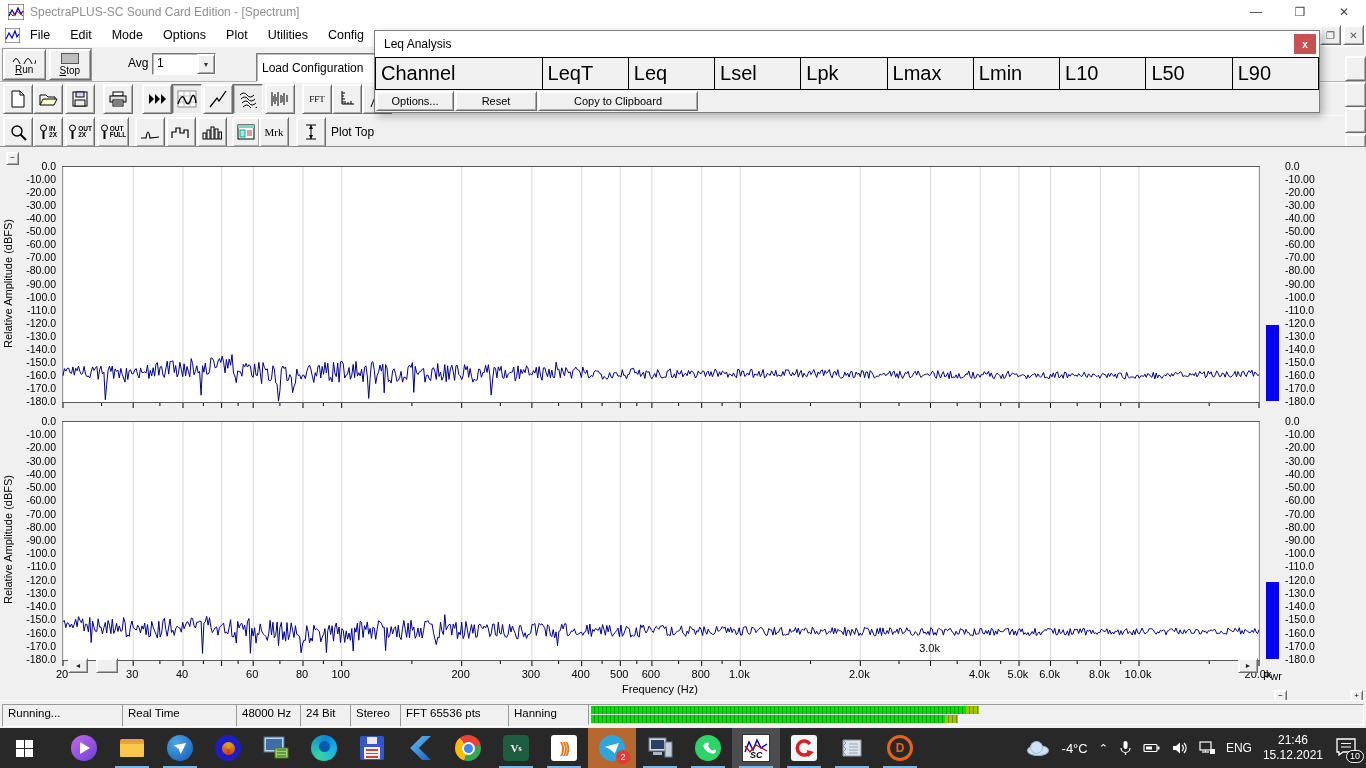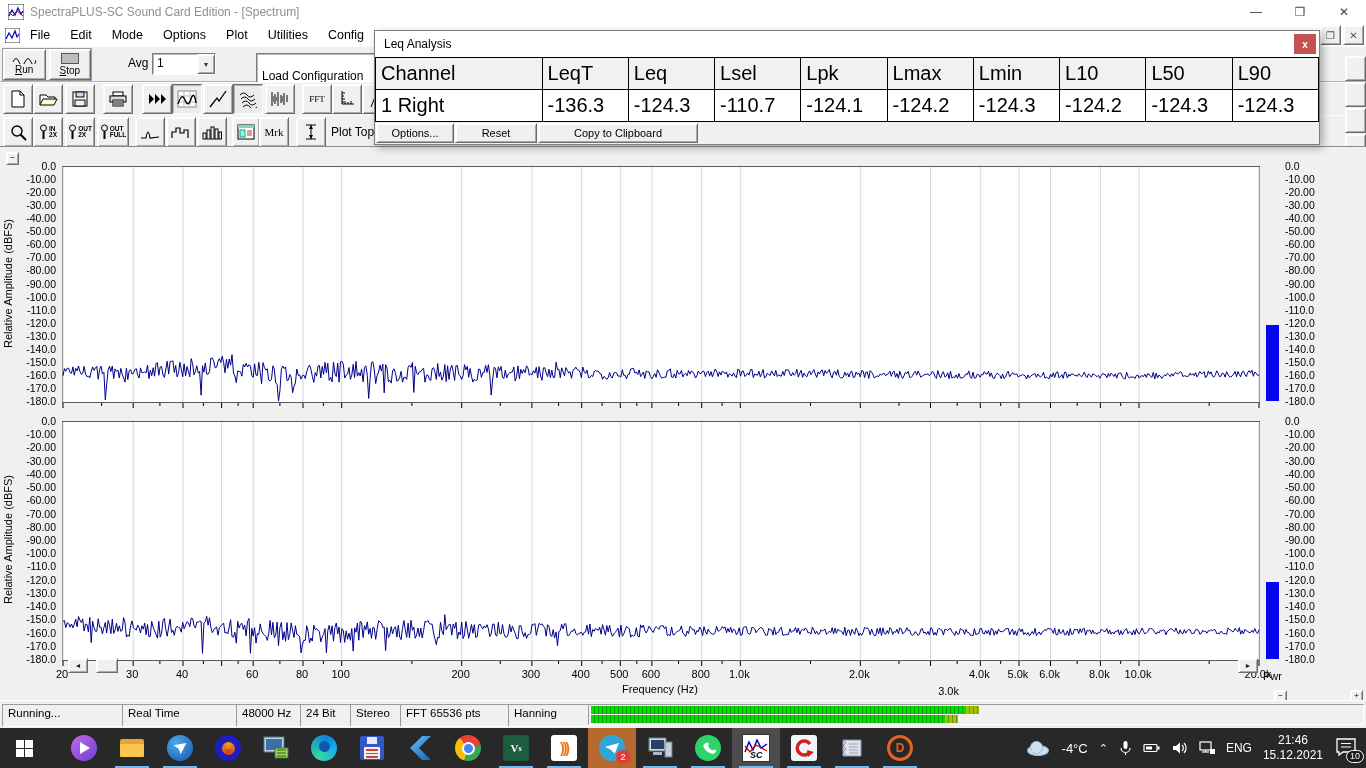--- a/index.html
+++ b/index.html
@@ -25,21 +25,21 @@
   .tbtn{position:absolute;width:28px;height:28px;top:1px;display:flex;align-items:center;justify-content:center;}
   .tbtn svg{display:block;}
   .runstop{position:absolute;left:2px;top:1px;width:88px;height:31px;border:1px solid #9a9a9a;display:flex;}
   .rs-btn{width:41px;height:29px;margin:0;display:flex;flex-direction:column;align-items:center;justify-content:center;font-size:10px;color:#000;}
   .rs-btn .u{text-decoration:underline;}
   .stop-sq{width:16px;height:9px;background:#bdbdbd;border:1px solid #555;margin-bottom:1px;}
   #avg-label{left:128px;top:9px;font-size:12px;}
   #avg-combo{left:152px;top:6px;width:62px;height:20px;display:flex;}
   #avg-value{flex:1;font-size:12px;padding:2px 0 0 4px;}
   #avg-arrow{width:16px;height:18px;font-size:7px;display:flex;align-items:center;justify-content:center;color:#333;}
-  #loadcfg{left:256px;top:6px;width:120px;height:20px;font-size:12px;padding:15px 0 0 5px;color:#000;white-space:nowrap;overflow:hidden;}
+  #loadcfg{left:256px;top:6px;width:120px;height:20px;font-size:12px;padding:7px 0 0 5px;color:#000;white-space:nowrap;overflow:hidden;}
   .icon-txt{font-size:9px;font-weight:normal;font-family:"Liberation Serif",serif;}
   .zoom2{display:flex;align-items:center;gap:1px;}
   .z-col{display:flex;flex-direction:column;line-height:6.5px;font-size:6.5px;font-weight:bold;}
   #plot-top-label{position:absolute;left:331px;top:9px;font-size:12px;white-space:nowrap;}
   #right-toolcol{right:0;top:56px;width:21px;}
   .rt-cell{width:19px;height:23px;margin-bottom:1px;}
   
   #plotpanel{left:0;top:146px;width:1366px;height:554px;background:#f0f0f0;border-top:1px solid #8a8a8a;}
   .plotbox{position:absolute;background:#fff;border:1px solid #5a5a5a;}
   .ylab{position:absolute;width:56px;text-align:right;font-size:10.5px;color:#000;white-space:nowrap;}
@@ -571,21 +571,21 @@
       <span class="xlab" style="left: 302.021px; top: 521px;">80</span>
       <span class="xlab" style="left: 340.656px; top: 521px;">100</span>
       <span class="xlab" style="left: 460.667px; top: 521px;">200</span>
       <span class="xlab" style="left: 530.868px; top: 521px;">300</span>
       <span class="xlab" style="left: 580.677px; top: 521px;">400</span>
       <span class="xlab" style="left: 619.312px; top: 521px;">500</span>
       <span class="xlab" style="left: 650.879px; top: 521px;">600</span>
       <span class="xlab" style="left: 700.688px; top: 521px;">800</span>
       <span class="xlab" style="left: 739.323px; top: 521px; text-align: center;">1.0k</span>
       <span class="xlab" style="left: 859.333px; top: 521px;">2.0k</span>
-      <span class="xlab" style="left: 929.535px; top: 538px; margin-left: 19px;">3.0k</span>
+      <span class="xlab" style="left: 929.535px; top: 495px;">3.0k</span>
       <span class="xlab" style="left: 979.344px; top: 521px;">4.0k</span>
       <span class="xlab" style="left: 1017.98px; top: 521px;">5.0k</span>
       <span class="xlab" style="left: 1049.55px; top: 521px;">6.0k</span>
       <span class="xlab" style="left: 1099.35px; top: 521px;">8.0k</span>
       <span class="xlab" style="left: 1137.99px; top: 521px;">10.0k</span>
       <span class="xlab" style="left: 1258px; top: 521px;">20.0k</span>
     </div>
   <div id="freq-title">Frequency (Hz)</div>
   <div id="pwr-label">Pwr</div>
   <div class="minibox bevel" style="left:1274px;top:543px">−</div>
@@ -622,32 +622,20 @@
           <th>Lsel</th>
           <th>Lpk</th>
           <th>Lmax</th>
           <th>Lmin</th>
           <th>L10</th>
           <th>L50</th>
           <th>L90</th>
         </tr>
       </thead>
     <tbody>
-        <tr>
-          <td>1 Right</td>
-          <td>-136.3</td>
-          <td>-124.3</td>
-          <td>-110.7</td>
-          <td>-124.1</td>
-          <td>-124.2</td>
-          <td>-124.3</td>
-          <td>-124.2</td>
-          <td>-124.3</td>
-          <td>-124.3</td>
-        </tr>
       </tbody>
   </table>
   <div id="dlg-footer">
     <div class="dlg-btn bevel" style="width:76px">Options...</div>
     <div class="dlg-btn bevel" style="width:80px">Reset</div>
     <div class="dlg-btn bevel" style="width:158px">Copy to Clipboard</div>
   </div>
 </div>
 
 <div id="statusbar" class="abs">

